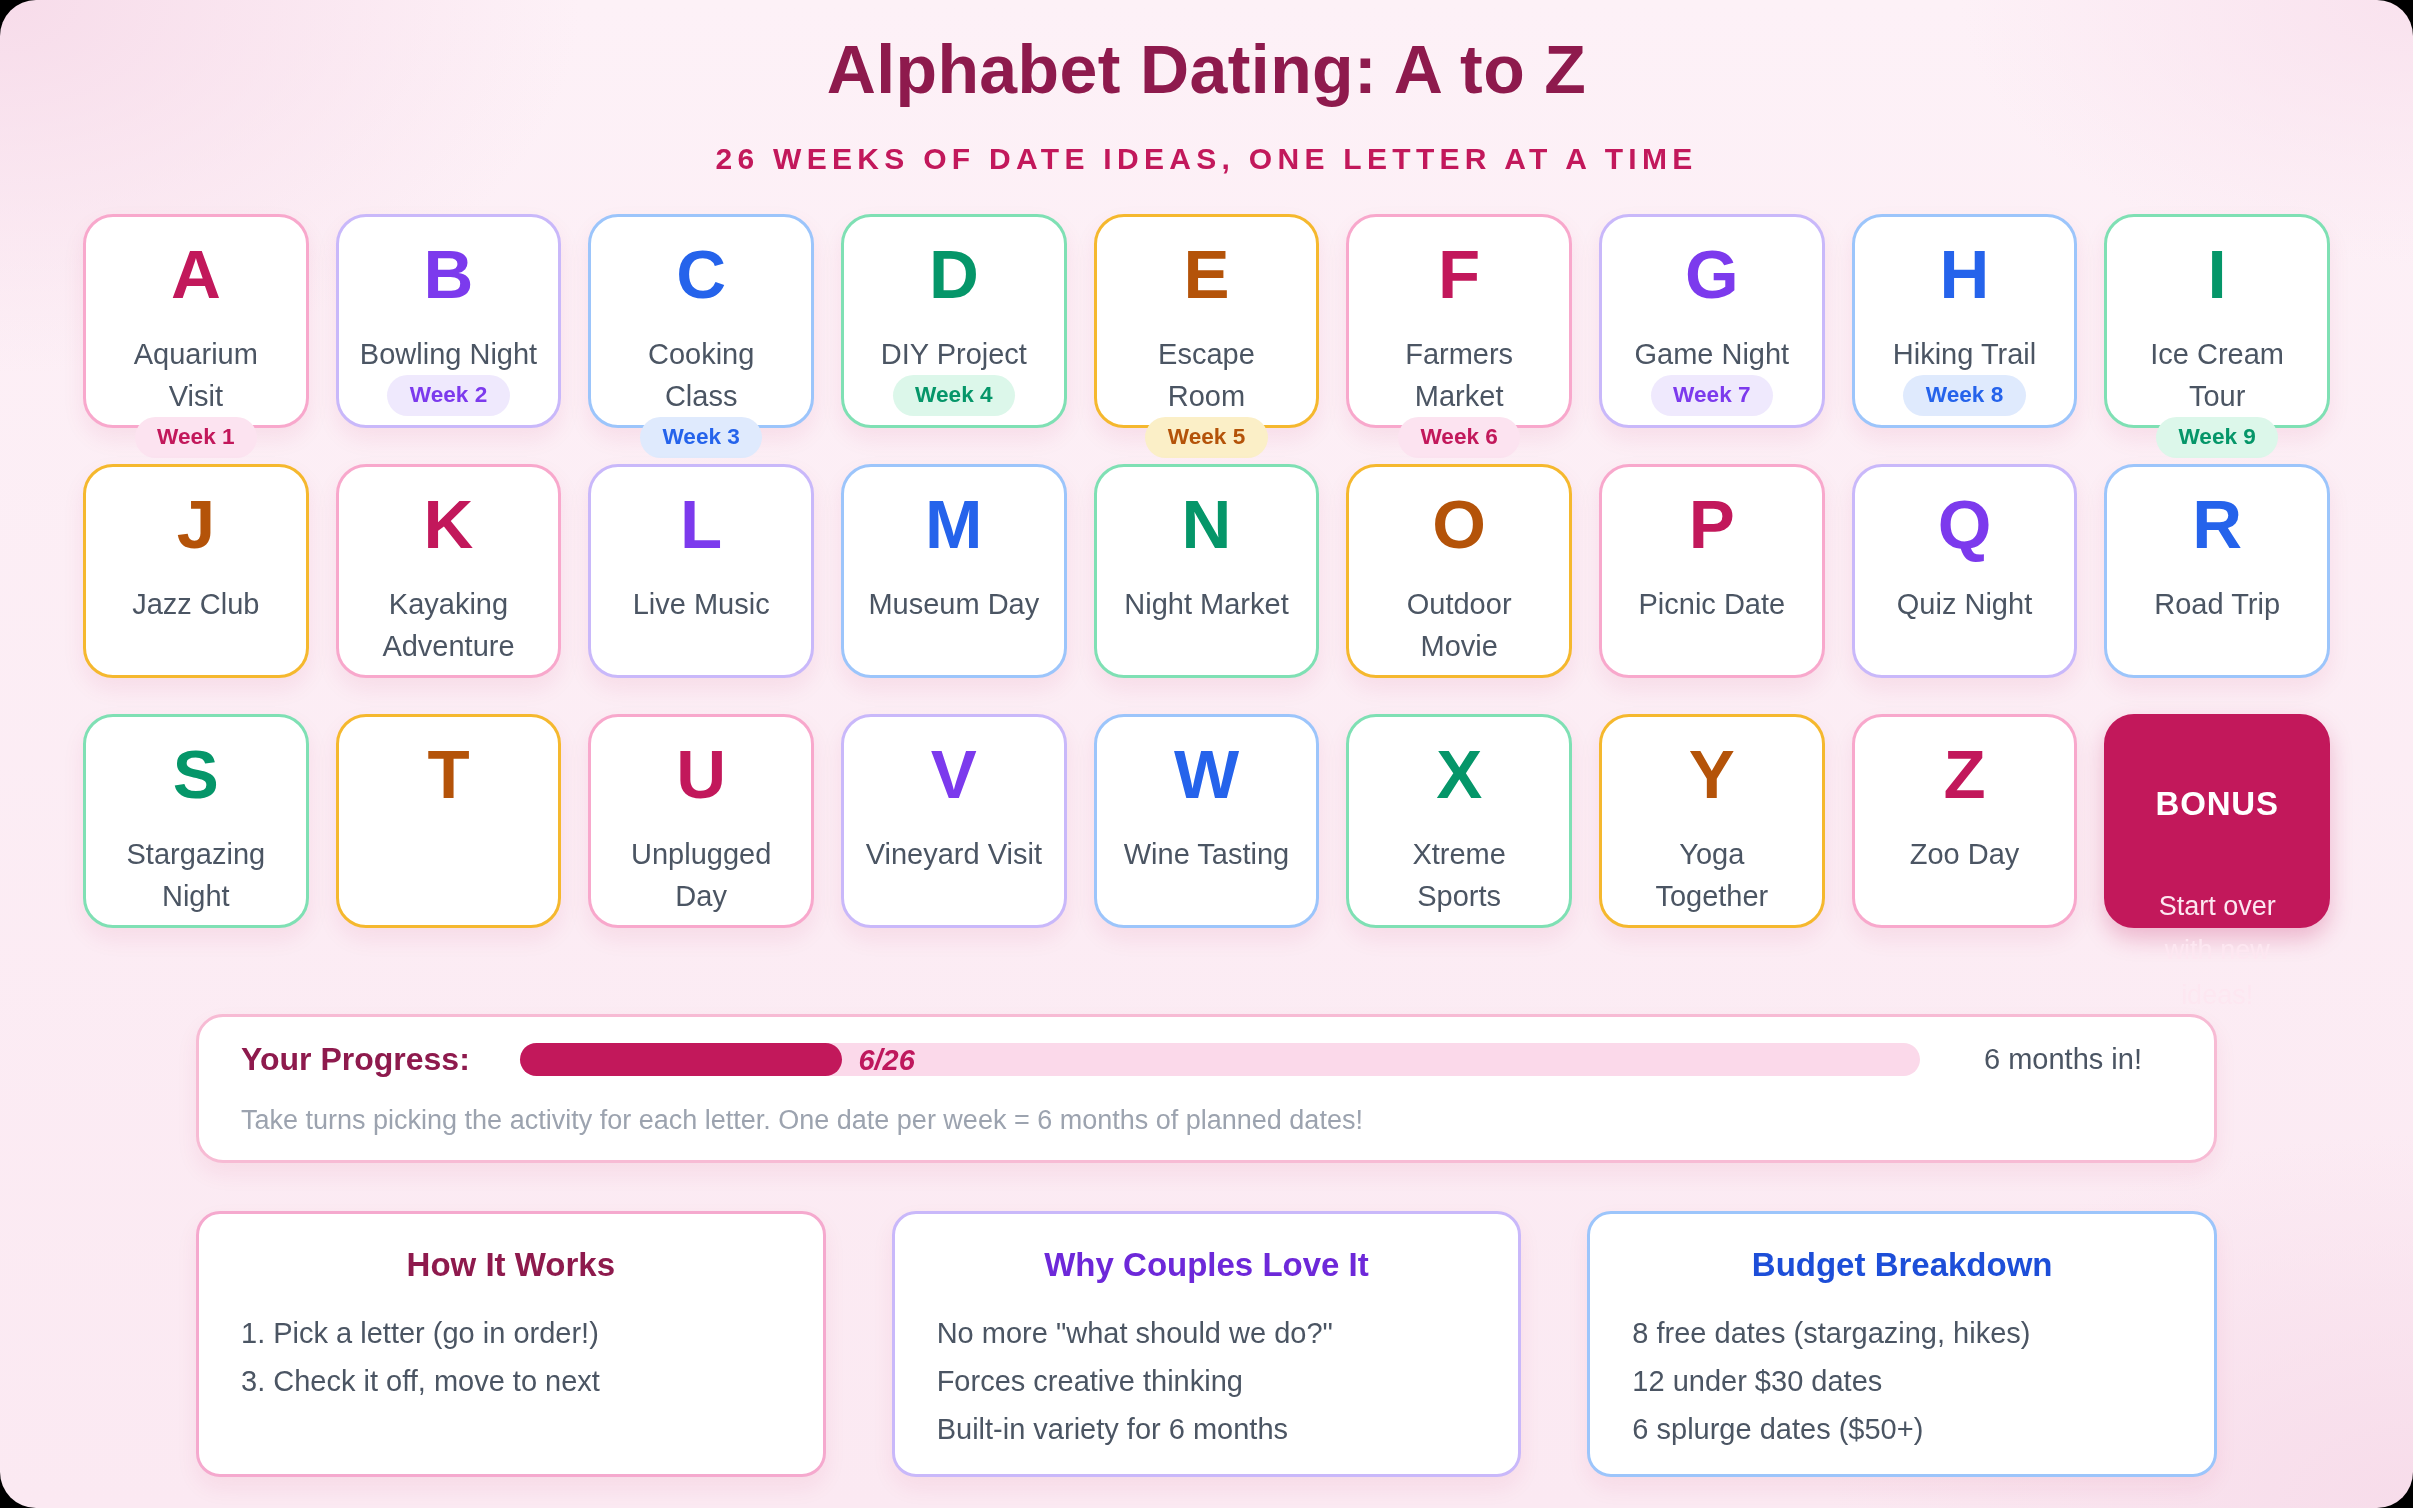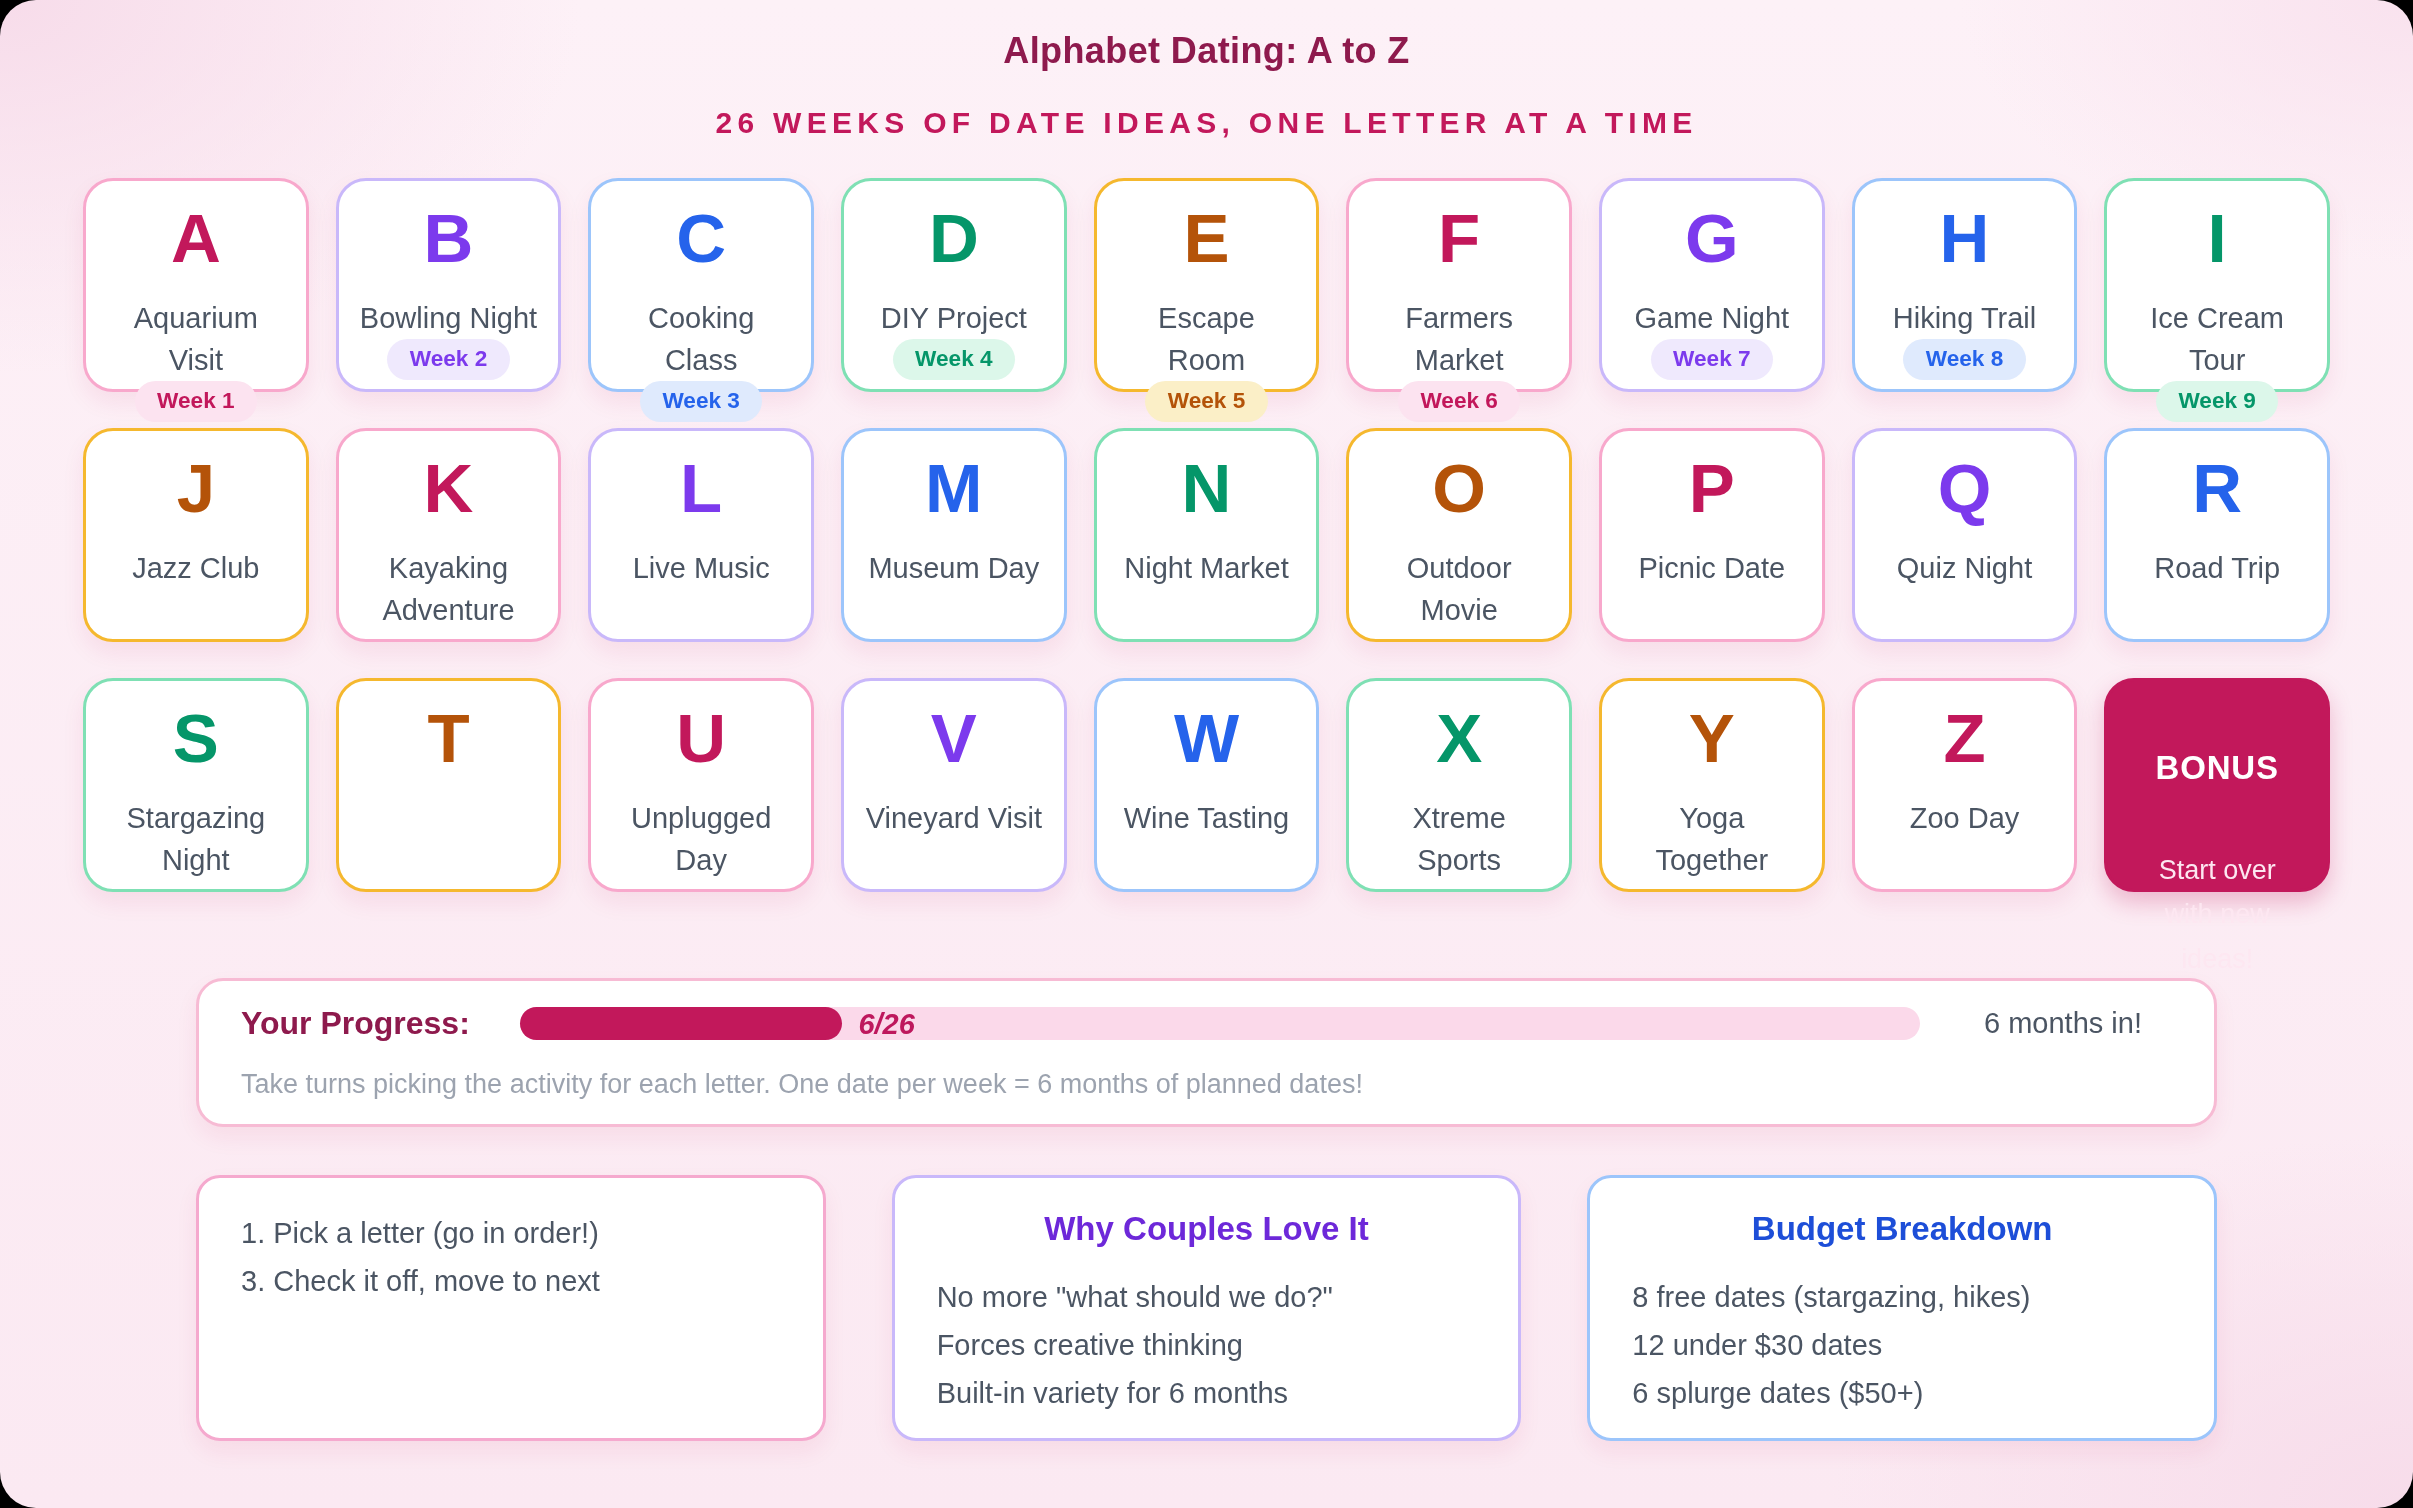--- a/index.html
+++ b/index.html
@@ -6,21 +6,21 @@
   html,body { width:2413px; height:1508px; background:#000; font-family:"Liberation Sans", sans-serif; }
   .page {
     position:absolute; inset:0; border-radius:36px; overflow:hidden;
     background:
       radial-gradient(1056px 679px at 0% 0%, #f7dcea 0%, rgba(247,220,234,0) 55%),
       radial-gradient(1056px 679px at 100% 100%, #f7dcea 0%, rgba(247,220,234,0) 55%),
       radial-gradient(905px 528px at 100% 0%, #f9e2ee 0%, rgba(249,226,238,0) 50%),
       linear-gradient(#fdf1f7, #fbe9f2);
     padding-top:30px;
   }
-  .title { text-align:center; font-size:36px; font-weight:800; color:#8e1a4d; letter-spacing:0.4px; }
+  .title { text-align:center; font-size:68px; font-weight:800; color:#8e1a4d; letter-spacing:0.4px; }
   .subtitle { text-align:center; margin-top:34px; font-size:30px; font-weight:600; color:#c2185b; letter-spacing:5.3px; }
 
   .grid {
     margin:38px 83px 0; display:grid; grid-template-columns:repeat(9,1fr);
     column-gap:27px; row-gap:36px;
   }
   .card {
     height:214px; background:#fff; border:3.8px solid #eee; border-radius:30px;
     display:flex; flex-direction:column; align-items:center;
     padding:22.6px 10.6px 19.6px; box-shadow:0 10.6px 22.6px rgba(194,24,91,0.08);
@@ -217,20 +217,21 @@
         <div class="progress-fill" style="width: 23%;"></div>
         <span class="progress-value" style="left: calc(23% + 16.6px);">6/26</span>
       </div>
       <span class="progress-note">6 months in!</span>
     </div>
     <div class="progress-desc">Take turns picking the activity for each letter. One date per week = 6 months of planned dates!</div>
   </section>
 
   <section class="info-row">
     <div class="info-card info-pink">
+      <div class="info-title">How It Works</div>
       <ul>
           <li>1. Pick a letter (go in order!)</li>
           <li>3. Check it off, move to next</li>
         </ul>
     </div>
     <div class="info-card info-purple">
       <div class="info-title">Why Couples Love It</div>
       <ul>
           <li>No more "what should we do?"</li>
           <li>Forces creative thinking</li>

